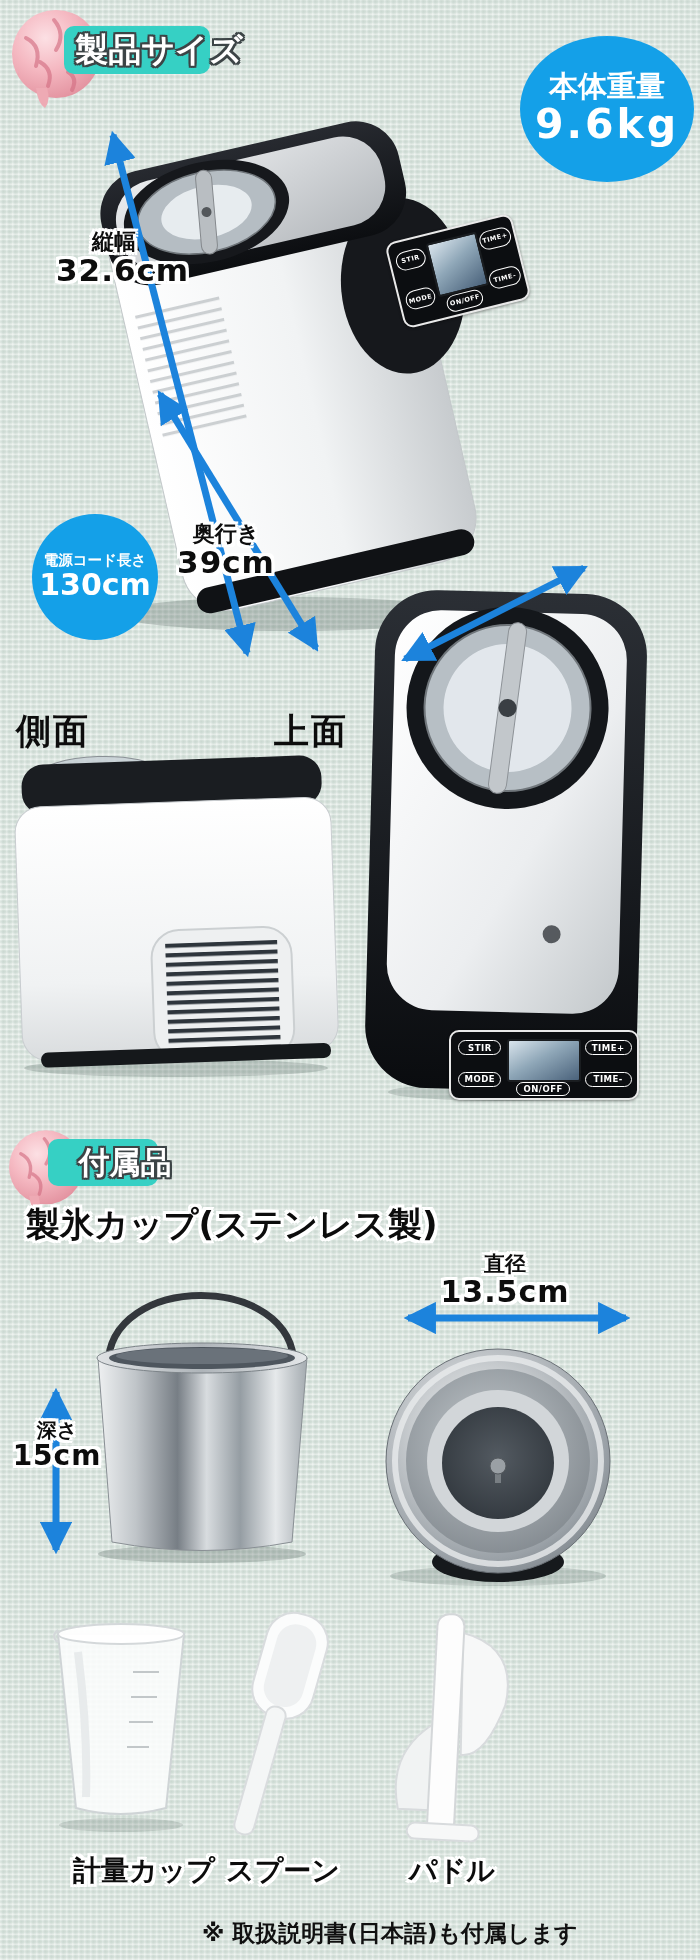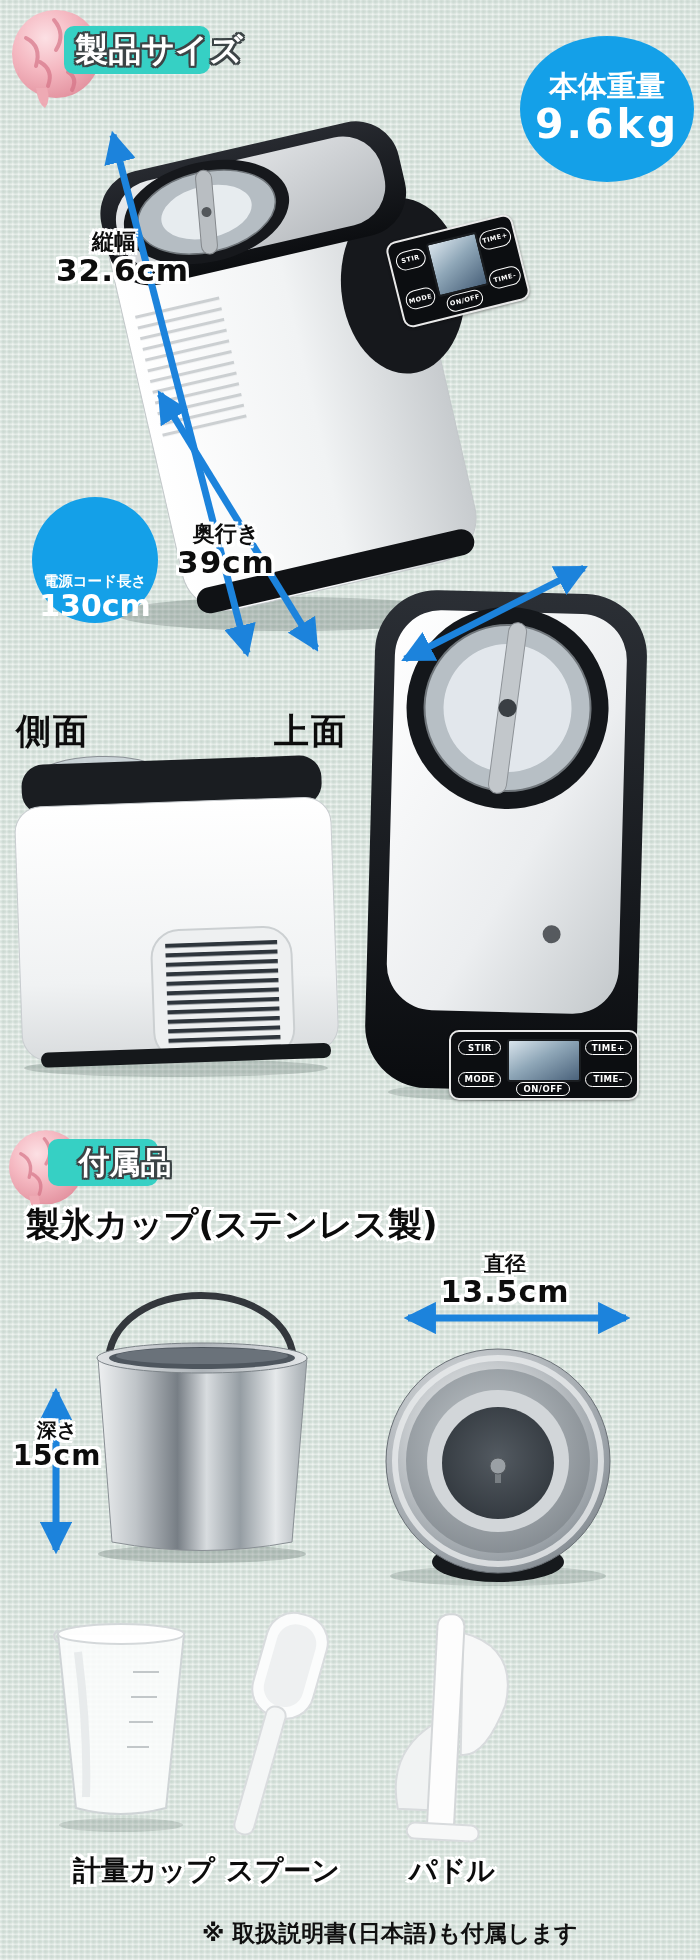--- a/index.html
+++ b/index.html
@@ -141,21 +141,21 @@
 
   <div class="dim-label" style="left:56px;top:231px;width:116px;">
     <span class="t">縦幅</span>
     <span class="v">32.6cm</span>
   </div>
   <div class="dim-label" style="left:168px;top:498px;width:116px;margin-top:25px;">
     <span class="t">奥行き</span>
     <span class="v">39cm</span>
   </div>
 
-  <div class="circle-badge" style="left:32px;top:497px;width:126px;height:126px;justify-content:flex-end;">
+  <div class="circle-badge" style="left:32px;top:514px;width:126px;height:126px;">
     <span style="font-size:14.5px;">電源コード長さ</span>
     <span style="font-size:30px;">130cm</span>
   </div>
 
   <div class="view-label" style="left:16px;top:708px;">側面</div>
   <div class="view-label" style="left:274px;top:708px;">上面</div>
 
   <svg class="abs" style="left:8px;top:744px;z-index:2" width="335" height="335" viewBox="0 0 335 335">
     <defs>
       <linearGradient id="gSide" x1="0" y1="0" x2="0" y2="1">

